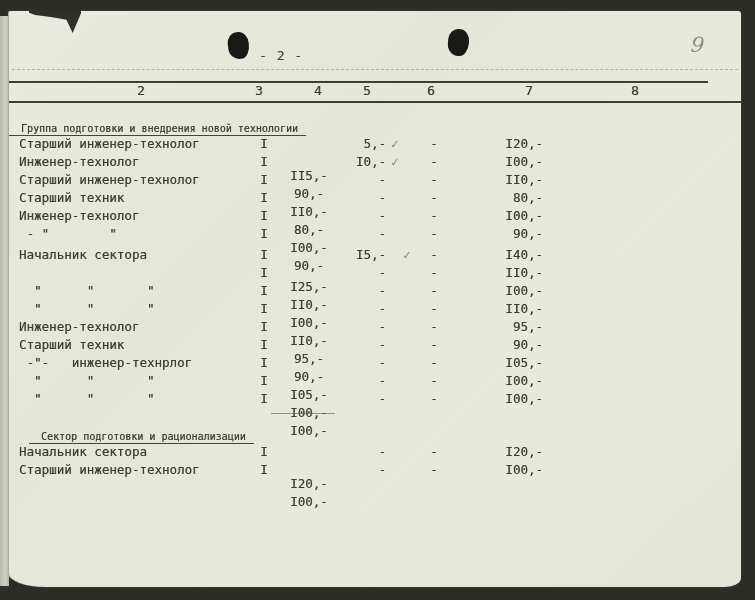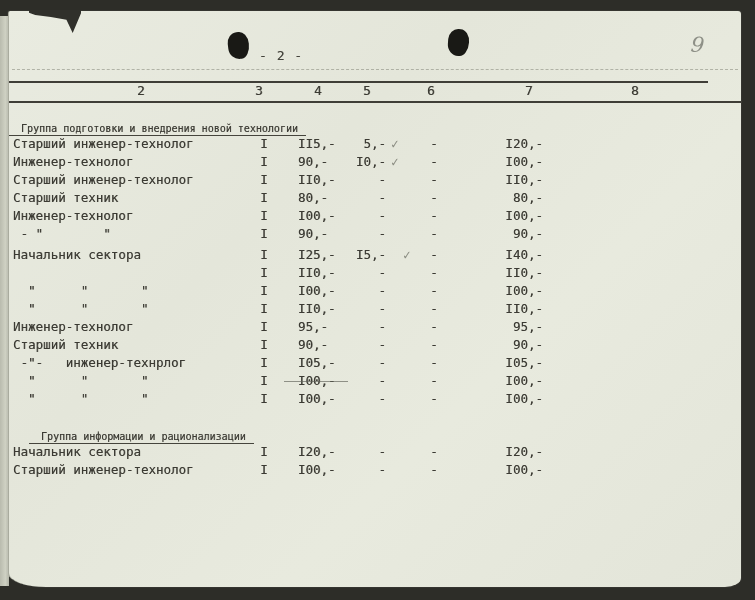--- a/index.html
+++ b/index.html
@@ -59,23 +59,23 @@
   .ink { color:#3b3a33; text-shadow:0.35px 0.35px 0.6px rgba(59,58,51,0.55); }
   .section { position:absolute; left:0; width:733px; }
   .sec-title-row { height:18px; }
   .sec-title {
     display:inline-block; font-size:10px; white-space:pre;
     border-bottom:1.5px solid #45443c; padding:0 8px 1px 12px;
   }
   .indent2 .sec-title { margin-left:20px; }
   .trow { position:relative; height:18px; font-size:12.5px; }
   .trow span { position:absolute; top:1px; white-space:pre; }
-  .c-name  { left:4px;text-align:center; }
+  .c-name  { left:10px;text-align:center; }
   .c-grade { left:246px; width:18px; text-align:center; }
-  .c-base  { left:289px; width:48px; text-align:left; }
+  .c-base  { left:276px; width:48px; text-align:center;margin-top:32px; }
   .c-add   { left:339px; width:38px; text-align:right; }
   .c-check { left:382px; width:18px; color:#8b8d82; text-shadow:none;
              font-size:13px; transform:rotate(-4deg); }
   .c-dash  { left:417px; width:16px; text-align:center; }
   .c-total { left:486px; width:48px; text-align:right; }
   .struck::after {
     content:""; position:absolute; left:-14px; right:-2px; top:8px; height:1.3px;
     background:rgba(95,97,88,0.65);
   }
 </style>
@@ -227,21 +227,21 @@
       <span class="c-name">  "      "       "</span>
       <span class="c-grade">I</span>
       <span class="c-base">I00,-</span>
       <span class="c-add">-</span>
       <span class="c-dash">-</span>
       <span class="c-total">I00,-</span>
     </div>
   </div>
 
   <div class="section indent2" style="top:414px">
-    <div class="sec-title-row"><span class="sec-title ink">Группа информации и рационализации</span></div>
+    <div class="sec-title-row"><span class="sec-title ink">Сектор подготовки и рационализации</span></div>
     <div class="trow ink">
       <span class="c-name">Начальник сектора</span>
       <span class="c-grade">I</span>
       <span class="c-base">I20,-</span>
       <span class="c-add">-</span>
       <span class="c-dash">-</span>
       <span class="c-total">I20,-</span>
     </div>
     <div class="trow ink">
       <span class="c-name">Старший инженер-технолог</span>

